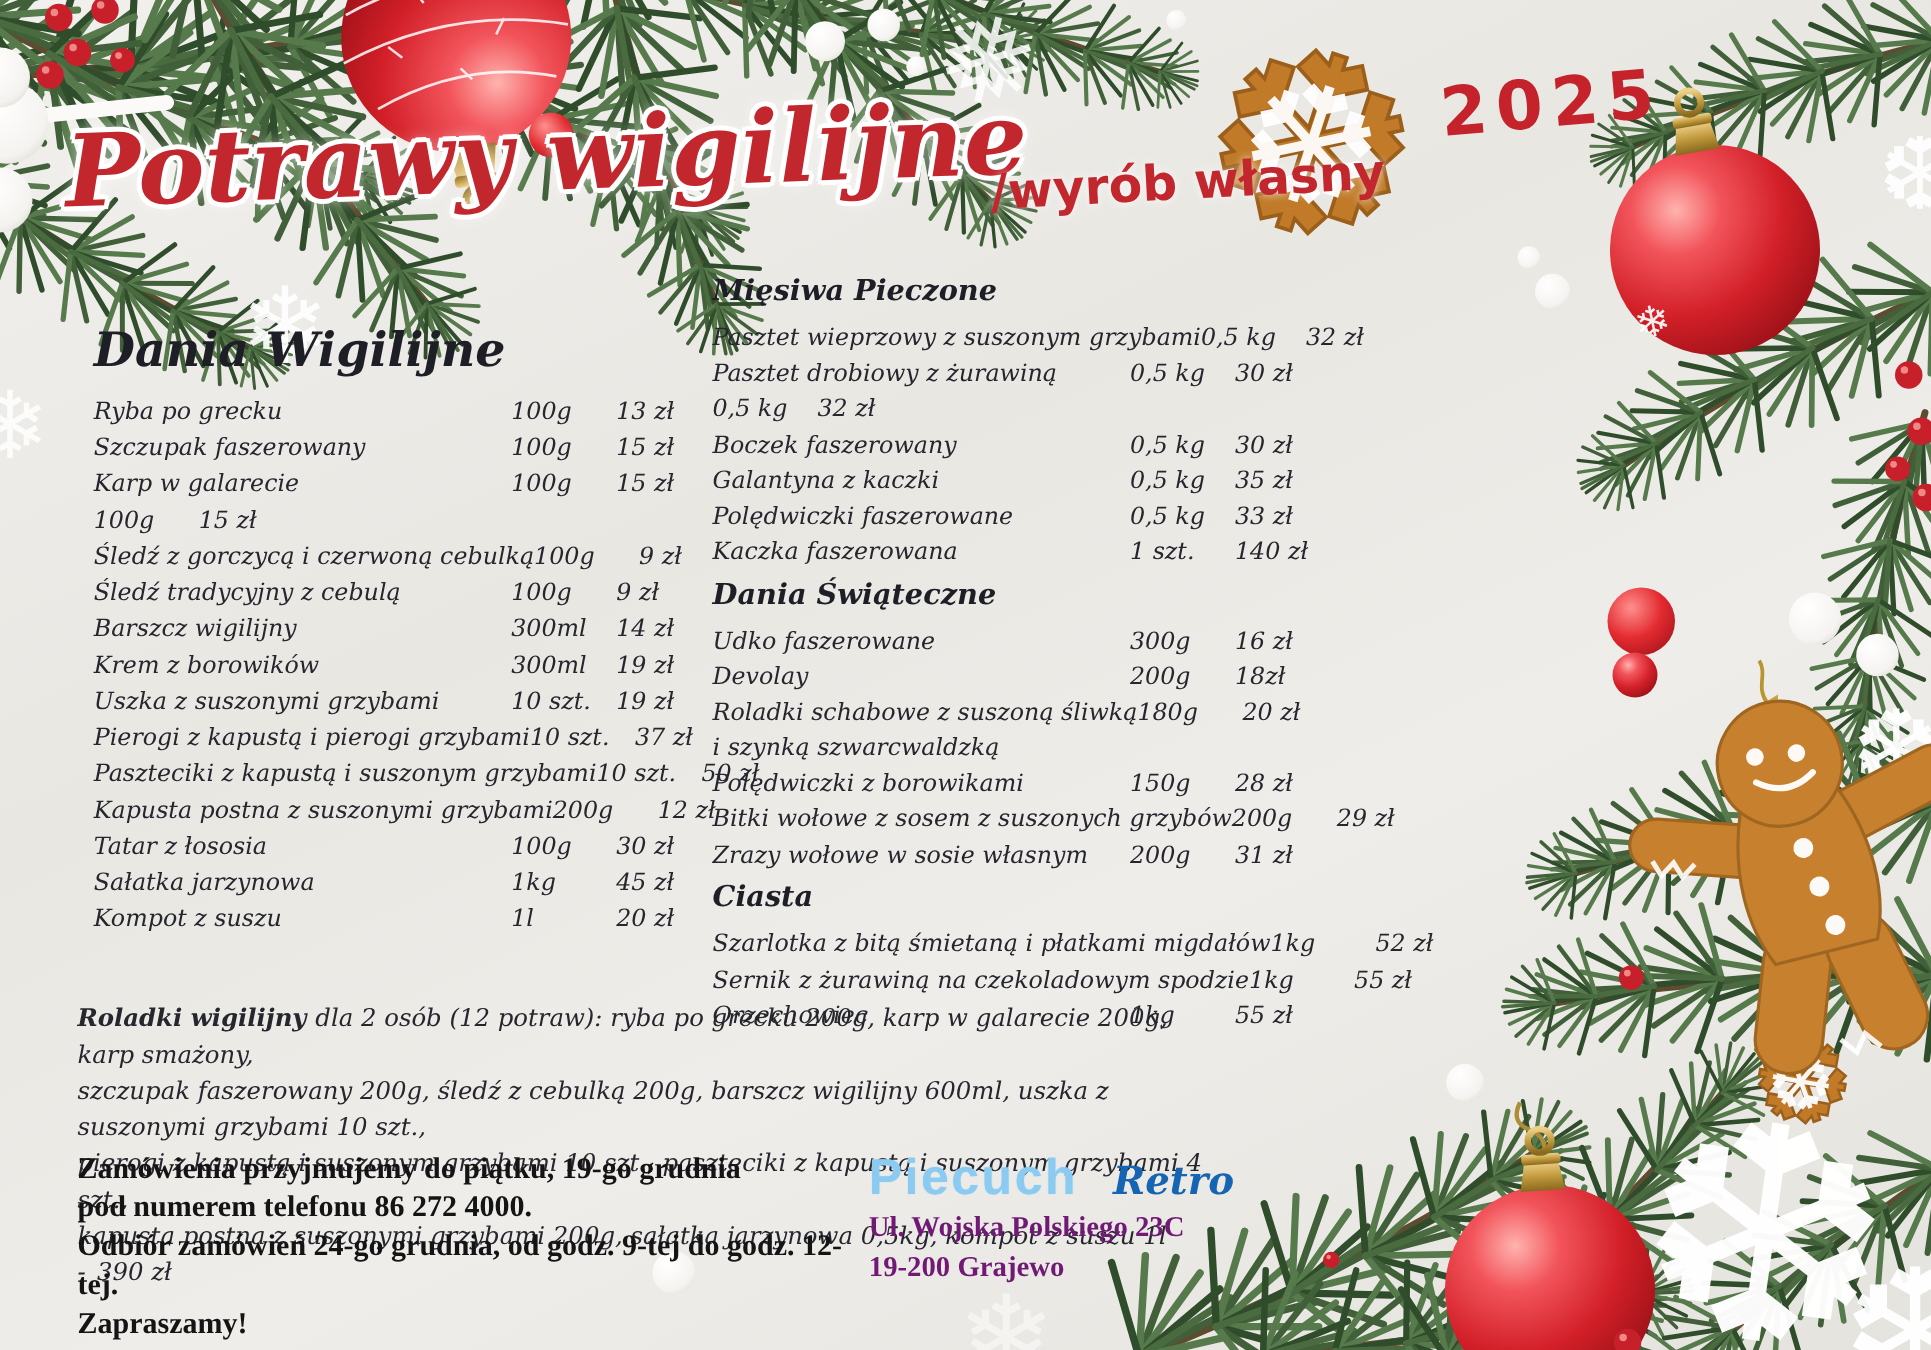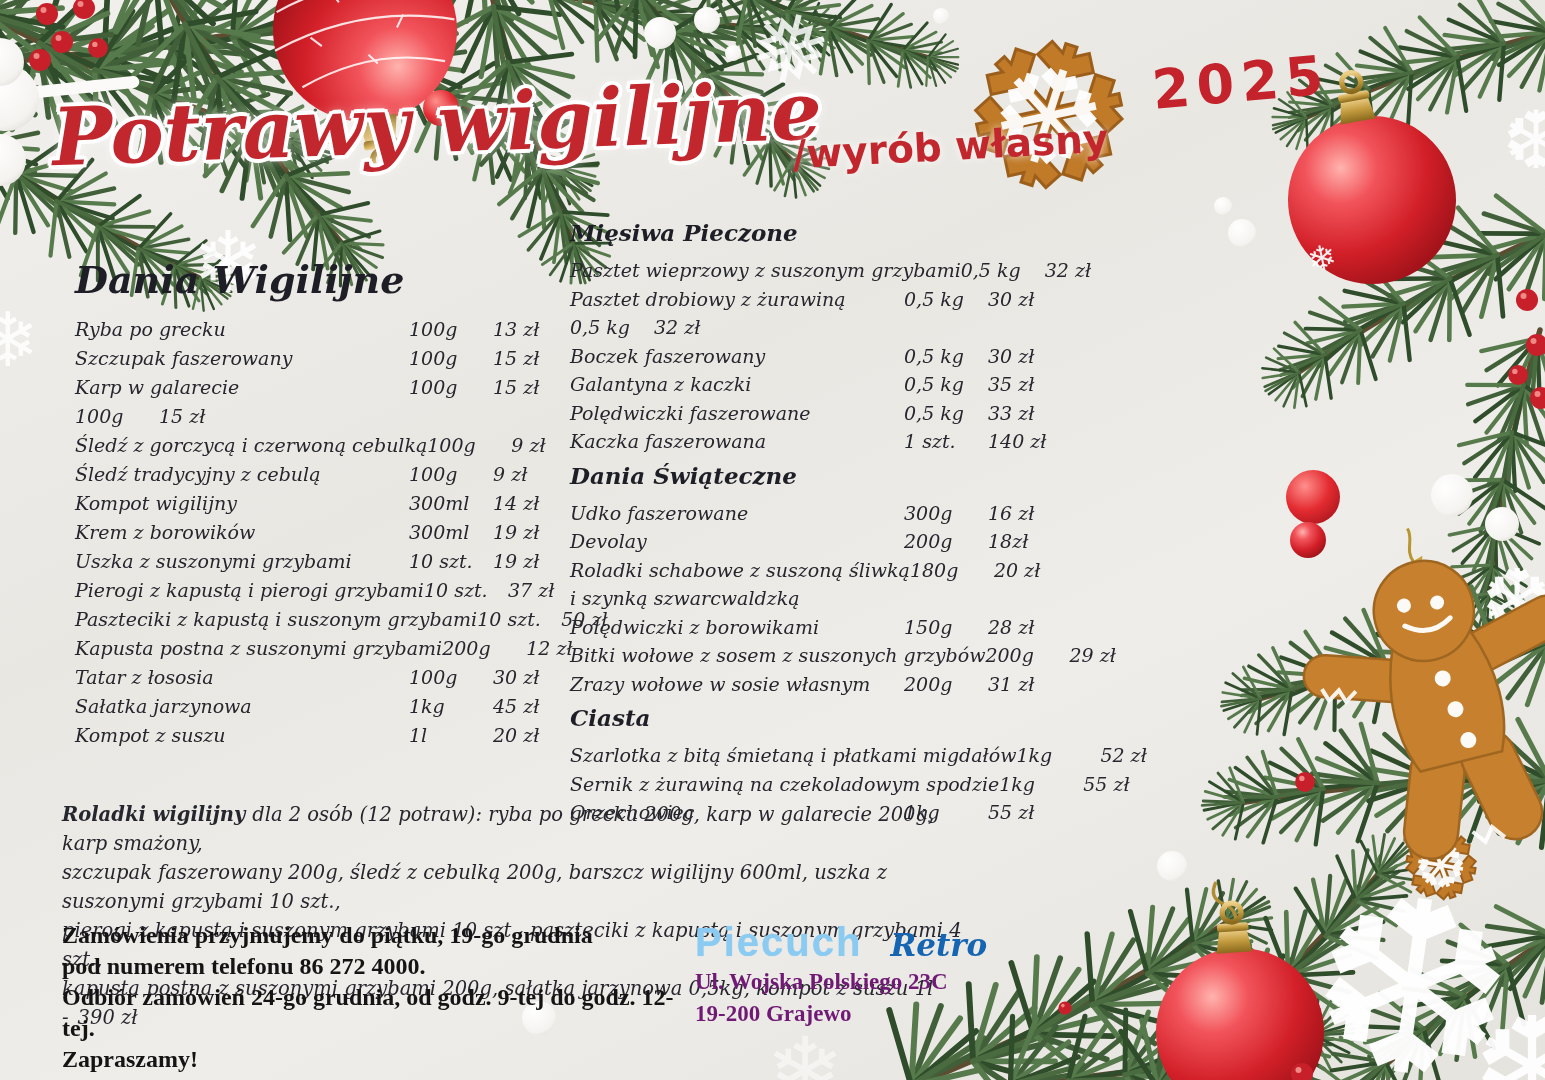--- a/index.html
+++ b/index.html
@@ -278,21 +278,21 @@
         <span class="name">Śledź z gorczycą i czerwoną cebulką</span>
         <span class="qty">100g</span>
         <span class="price">9 zł</span>
       </div>
       <div class="row">
         <span class="name">Śledź tradycyjny z cebulą</span>
         <span class="qty">100g</span>
         <span class="price">9 zł</span>
       </div>
       <div class="row">
-        <span class="name">Kompot wigilijny</span>
+        <span class="name">Barszcz wigilijny</span>
         <span class="qty">300ml</span>
         <span class="price">14 zł</span>
       </div>
       <div class="row">
         <span class="name">Krem z borowików</span>
         <span class="qty">300ml</span>
         <span class="price">19 zł</span>
       </div>
       <div class="row">
         <span class="name">Uszka z suszonymi grzybami</span>

